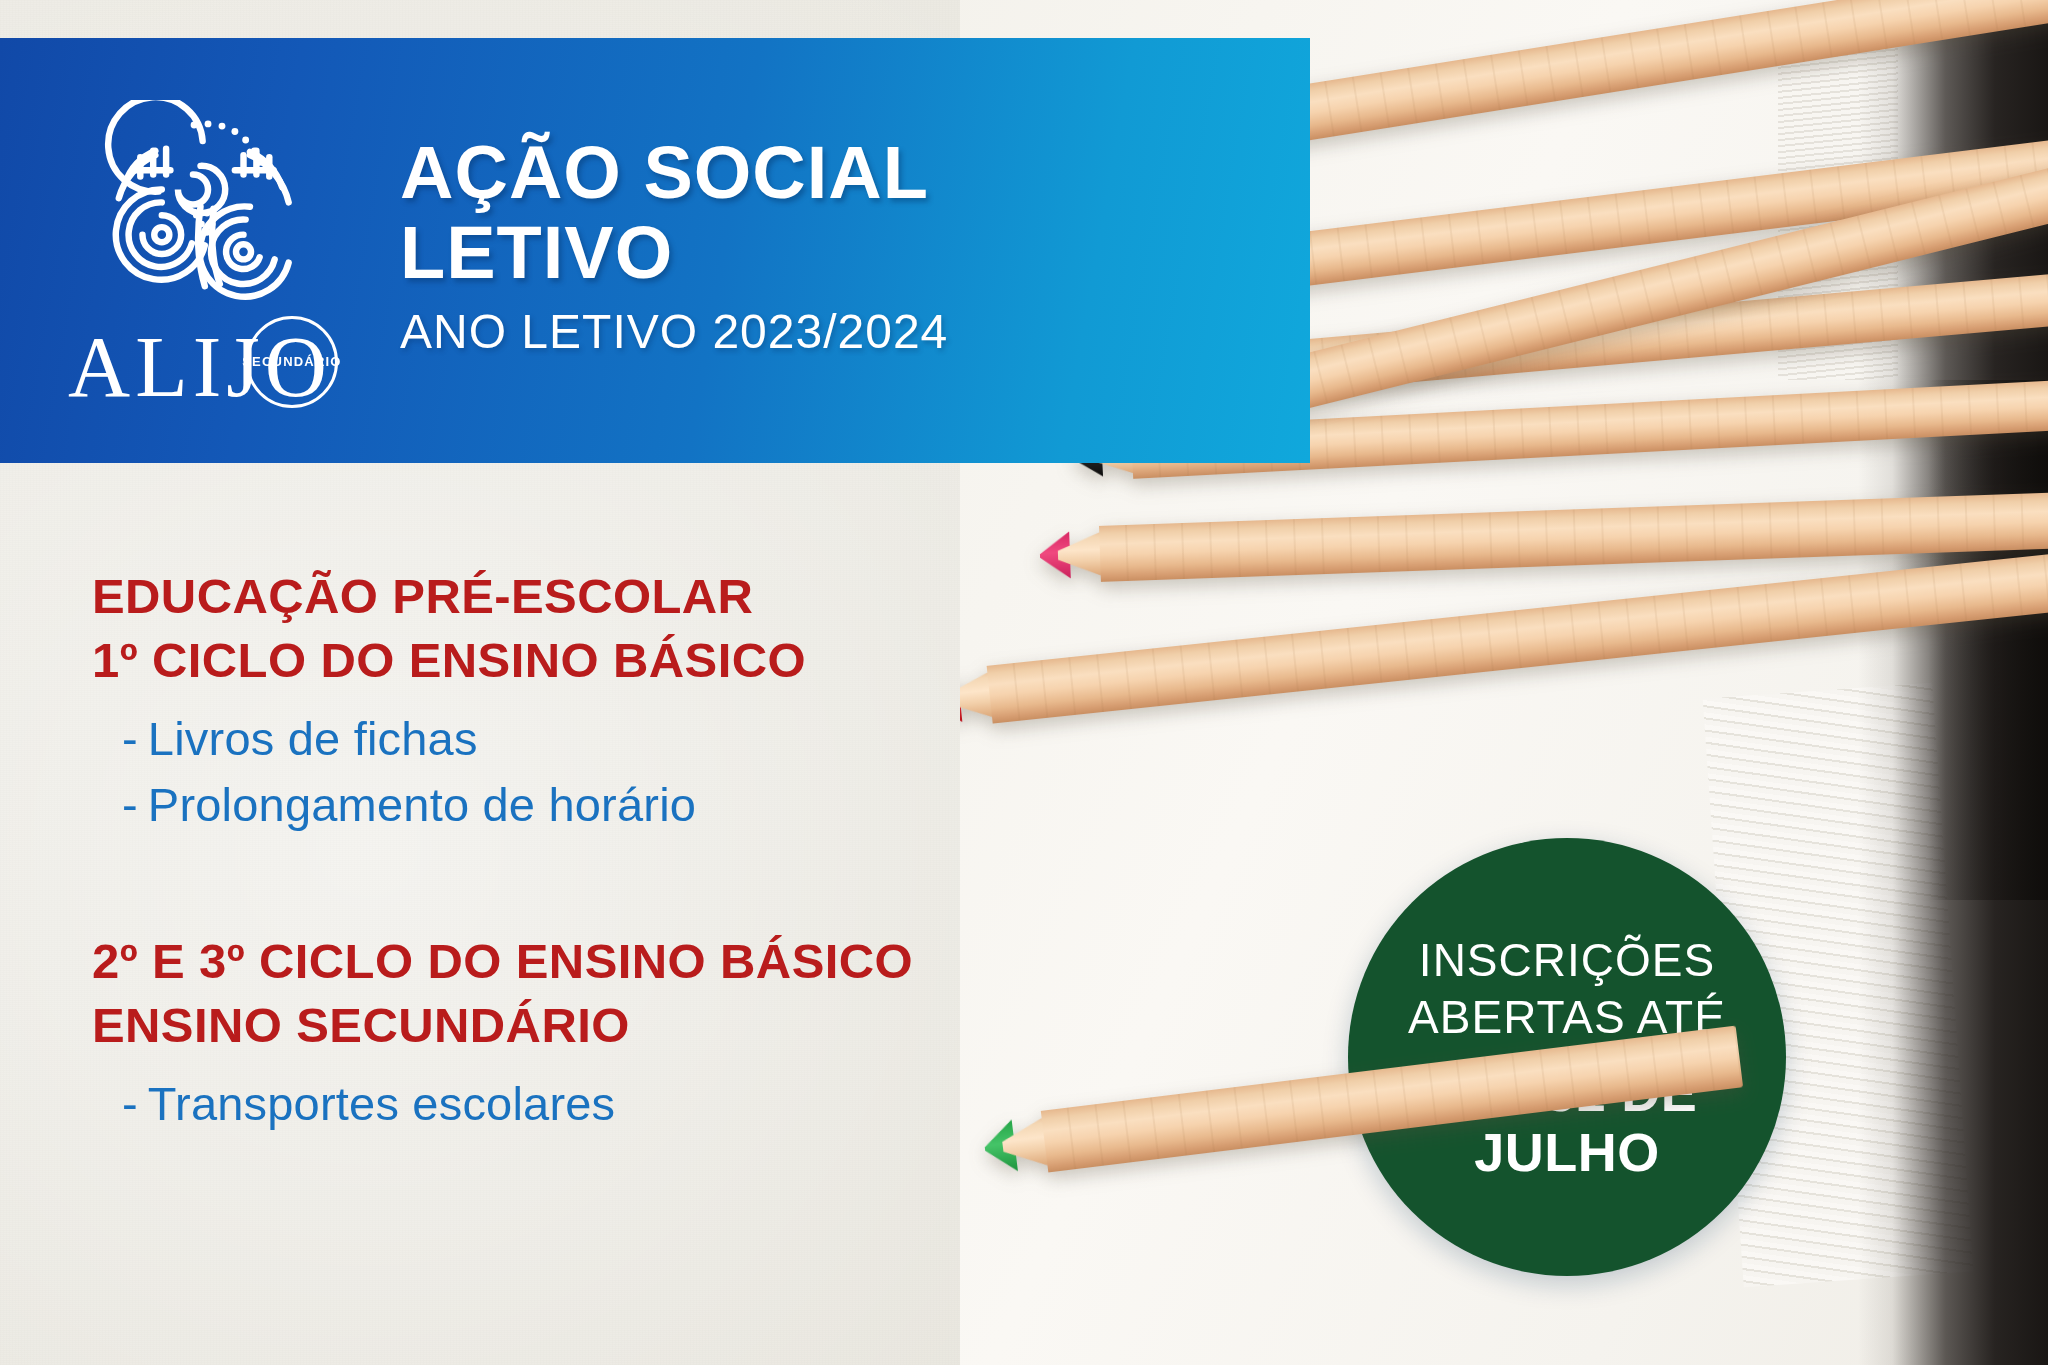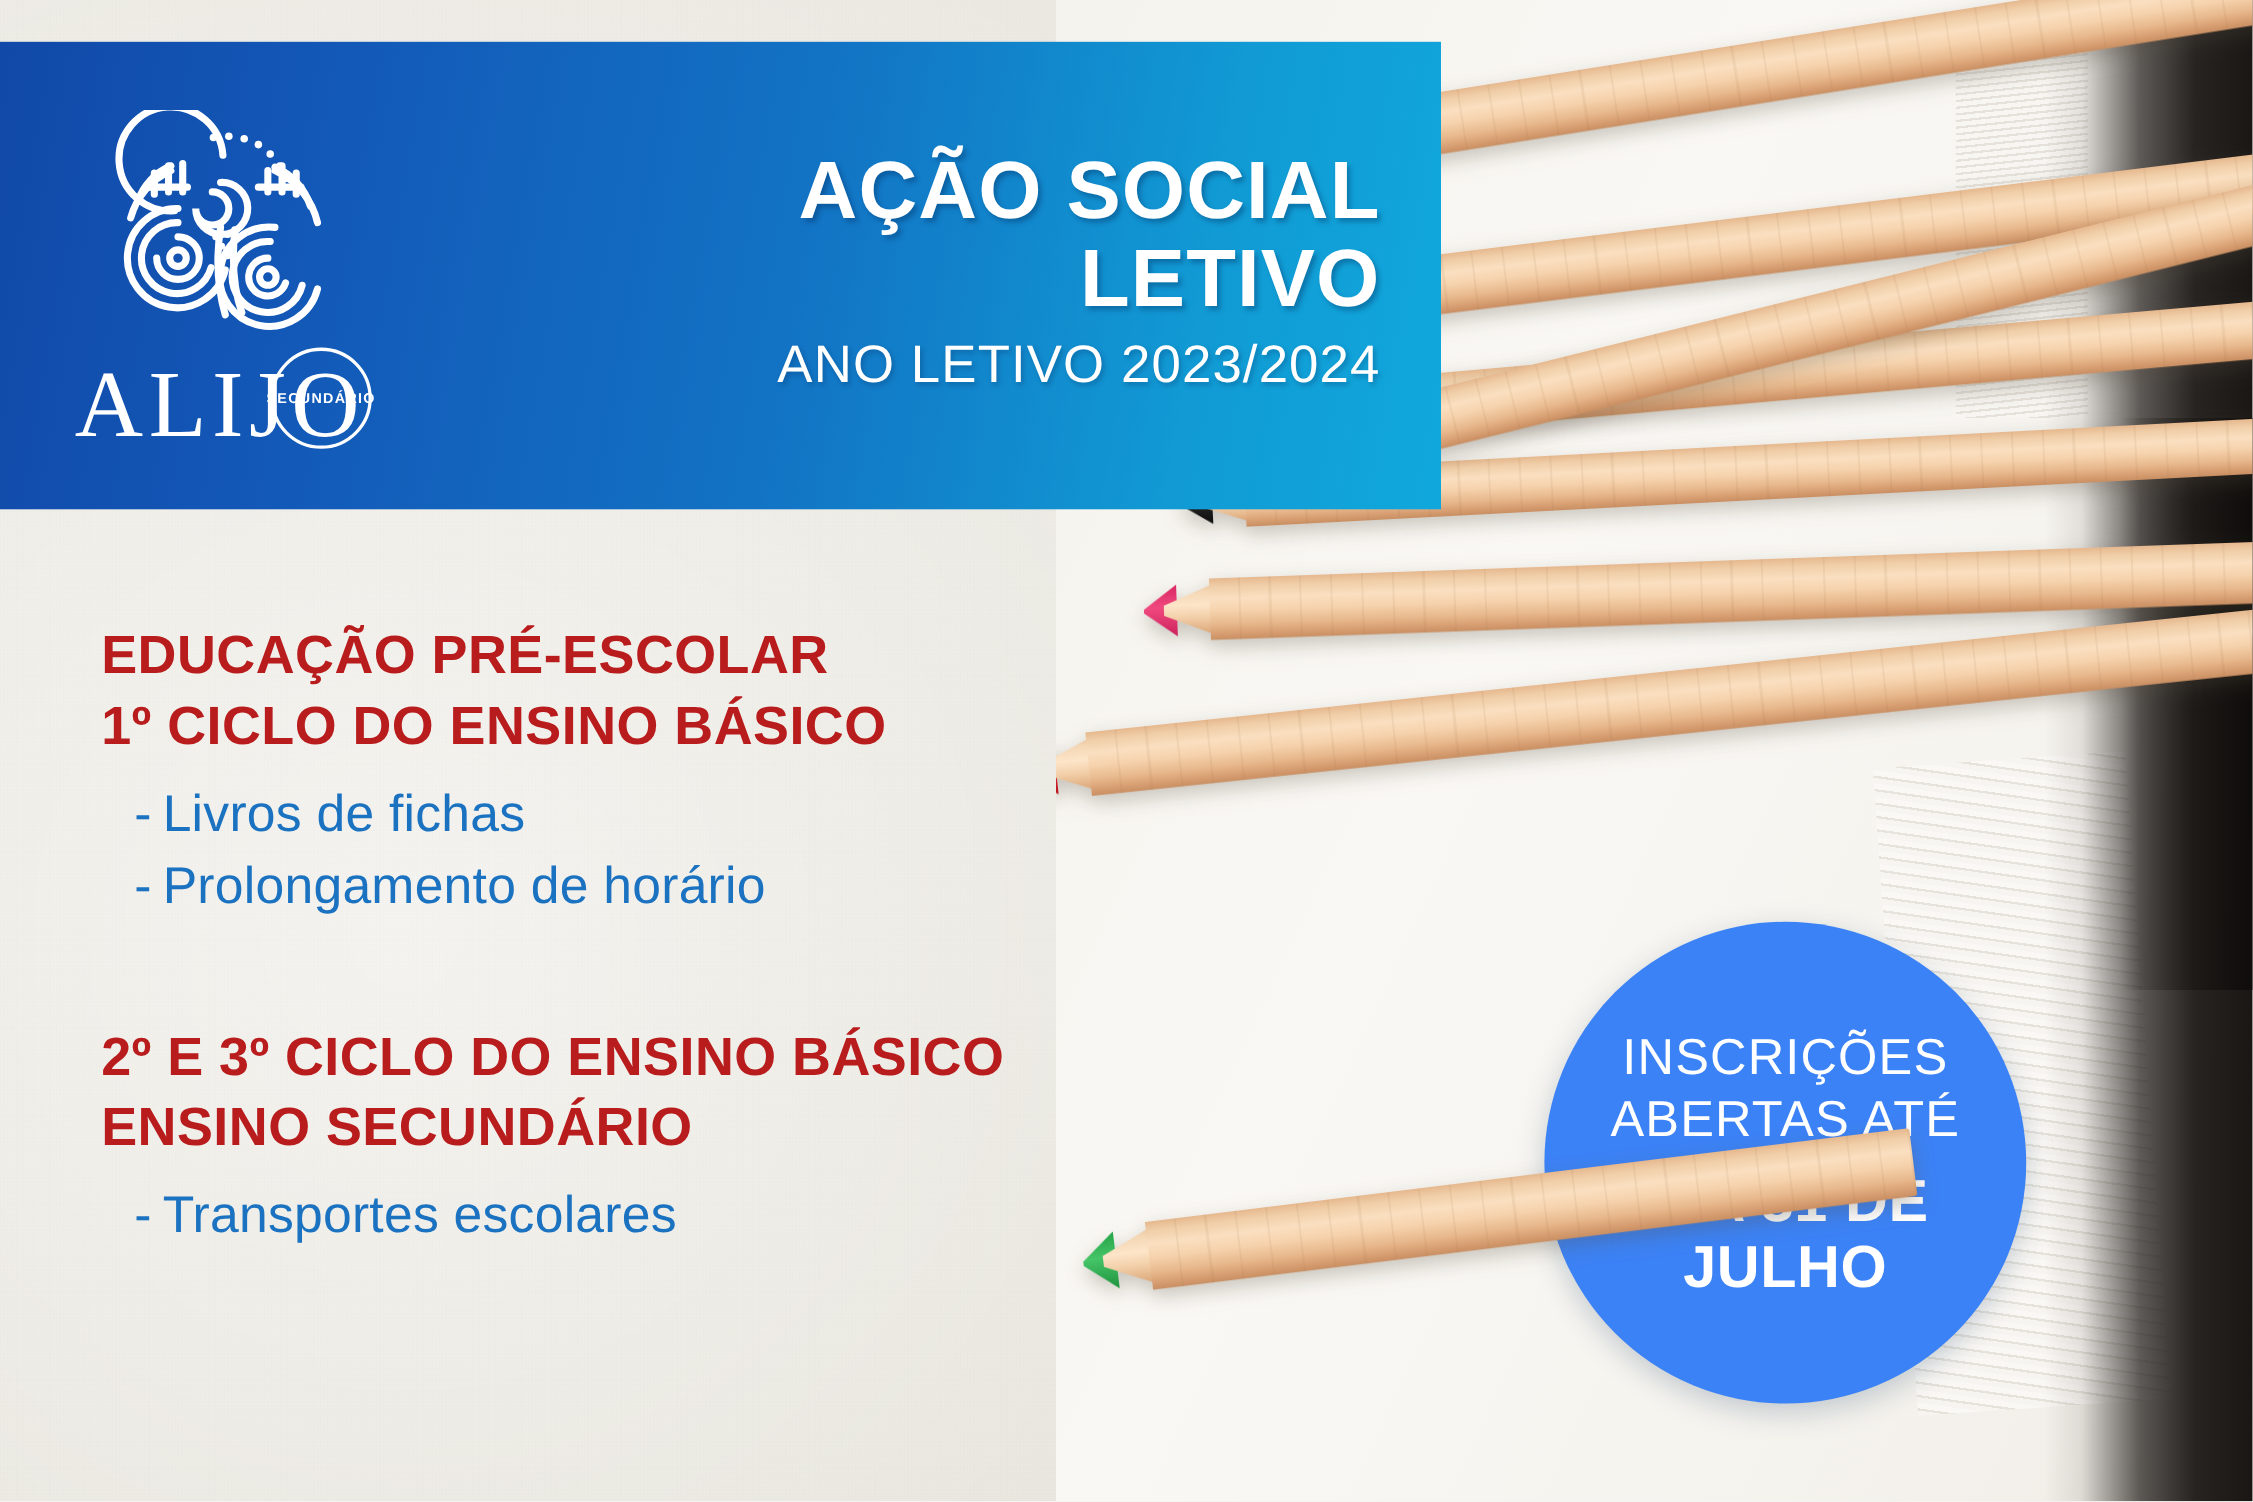--- a/index.html
+++ b/index.html
@@ -197,21 +197,21 @@
   .logo-badge span {
     color: #ffffff;
     font-size: 13px;
     letter-spacing: 1.2px;
     font-weight: 700;
   }
 
   
   .banner-titles {
     flex: 1;
-    text-align: right;
+    text-align: left;
     padding-right: 55px;
     padding-bottom: 6px;
   }
   .title-1, .title-2 {
     color: #ffffff;
     font-weight: 700;
     font-size: 74px;
     line-height: 1.08;
     letter-spacing: 1px;
     text-shadow: 3px 4px 5px rgba(0,40,90,0.35);
@@ -248,26 +248,26 @@
     font-weight: 400;
     font-size: 47px;
     line-height: 1.40;
     letter-spacing: 0.2px;
   }
   .bullet .dash { margin-right: 10px; }
 
   
   .circle-badge {
     position: absolute;
-    left: 1404px;
+    left: 1348px;
     top: 838px;
     width: 438px;
     height: 438px;
     border-radius: 50%;
-    background: #3b82f6;
+    background: #14532d;
     display: flex;
     flex-direction: column;
     align-items: center;
     justify-content: center;
     text-align: center;
     box-shadow: 0 8px 26px rgba(10,50,90,0.22);
   }
   .cb-line {
     color: #ffffff;
     font-weight: 400;

